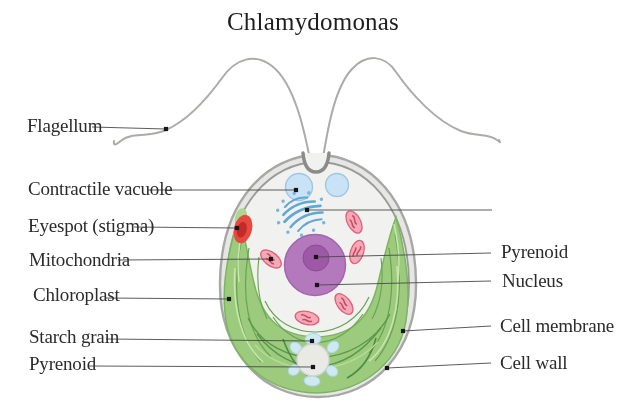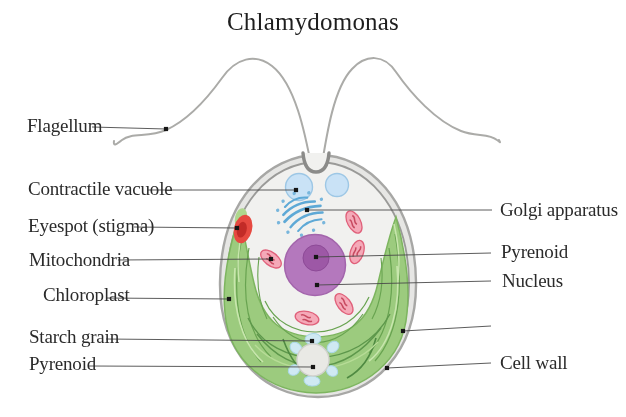--- a/index.html
+++ b/index.html
@@ -156,21 +156,21 @@
     <rect x="384.9" y="365.9" width="4.2" height="4.2"></rect>
   </g>
 </svg>
 
   <div class="title">Chlamydomonas</div>
 
   <div class="lbl" style="left:27px;top:126px">Flagellum</div>
   <div class="lbl" style="left:28px;top:226px">Eyespot (stigma)</div>
   <div class="lbl" style="left:28px;top:189px">Contractile vacuole</div>
   <div class="lbl" style="left:29px;top:260px">Mitochondria</div>
-  <div class="lbl" style="left:43px;top:295px">Chloroplast</div>
+  <div class="lbl" style="left:33px;top:295px">Chloroplast</div>
   <div class="lbl" style="left:29px;top:337px">Starch grain</div>
   <div class="lbl" style="left:29px;top:364px">Pyrenoid</div>
 
-  <div class="lbl" style="left:500px;top:210px">Golgi apparatus</div>
   <div class="lbl" style="left:501px;top:252px">Pyrenoid</div>
   <div class="lbl" style="left:502px;top:281px">Nucleus</div>
+  <div class="lbl" style="left:500px;top:326px">Cell membrane</div>
   <div class="lbl" style="left:500px;top:363px">Cell wall</div>
 </div>
 
 </body></html>

